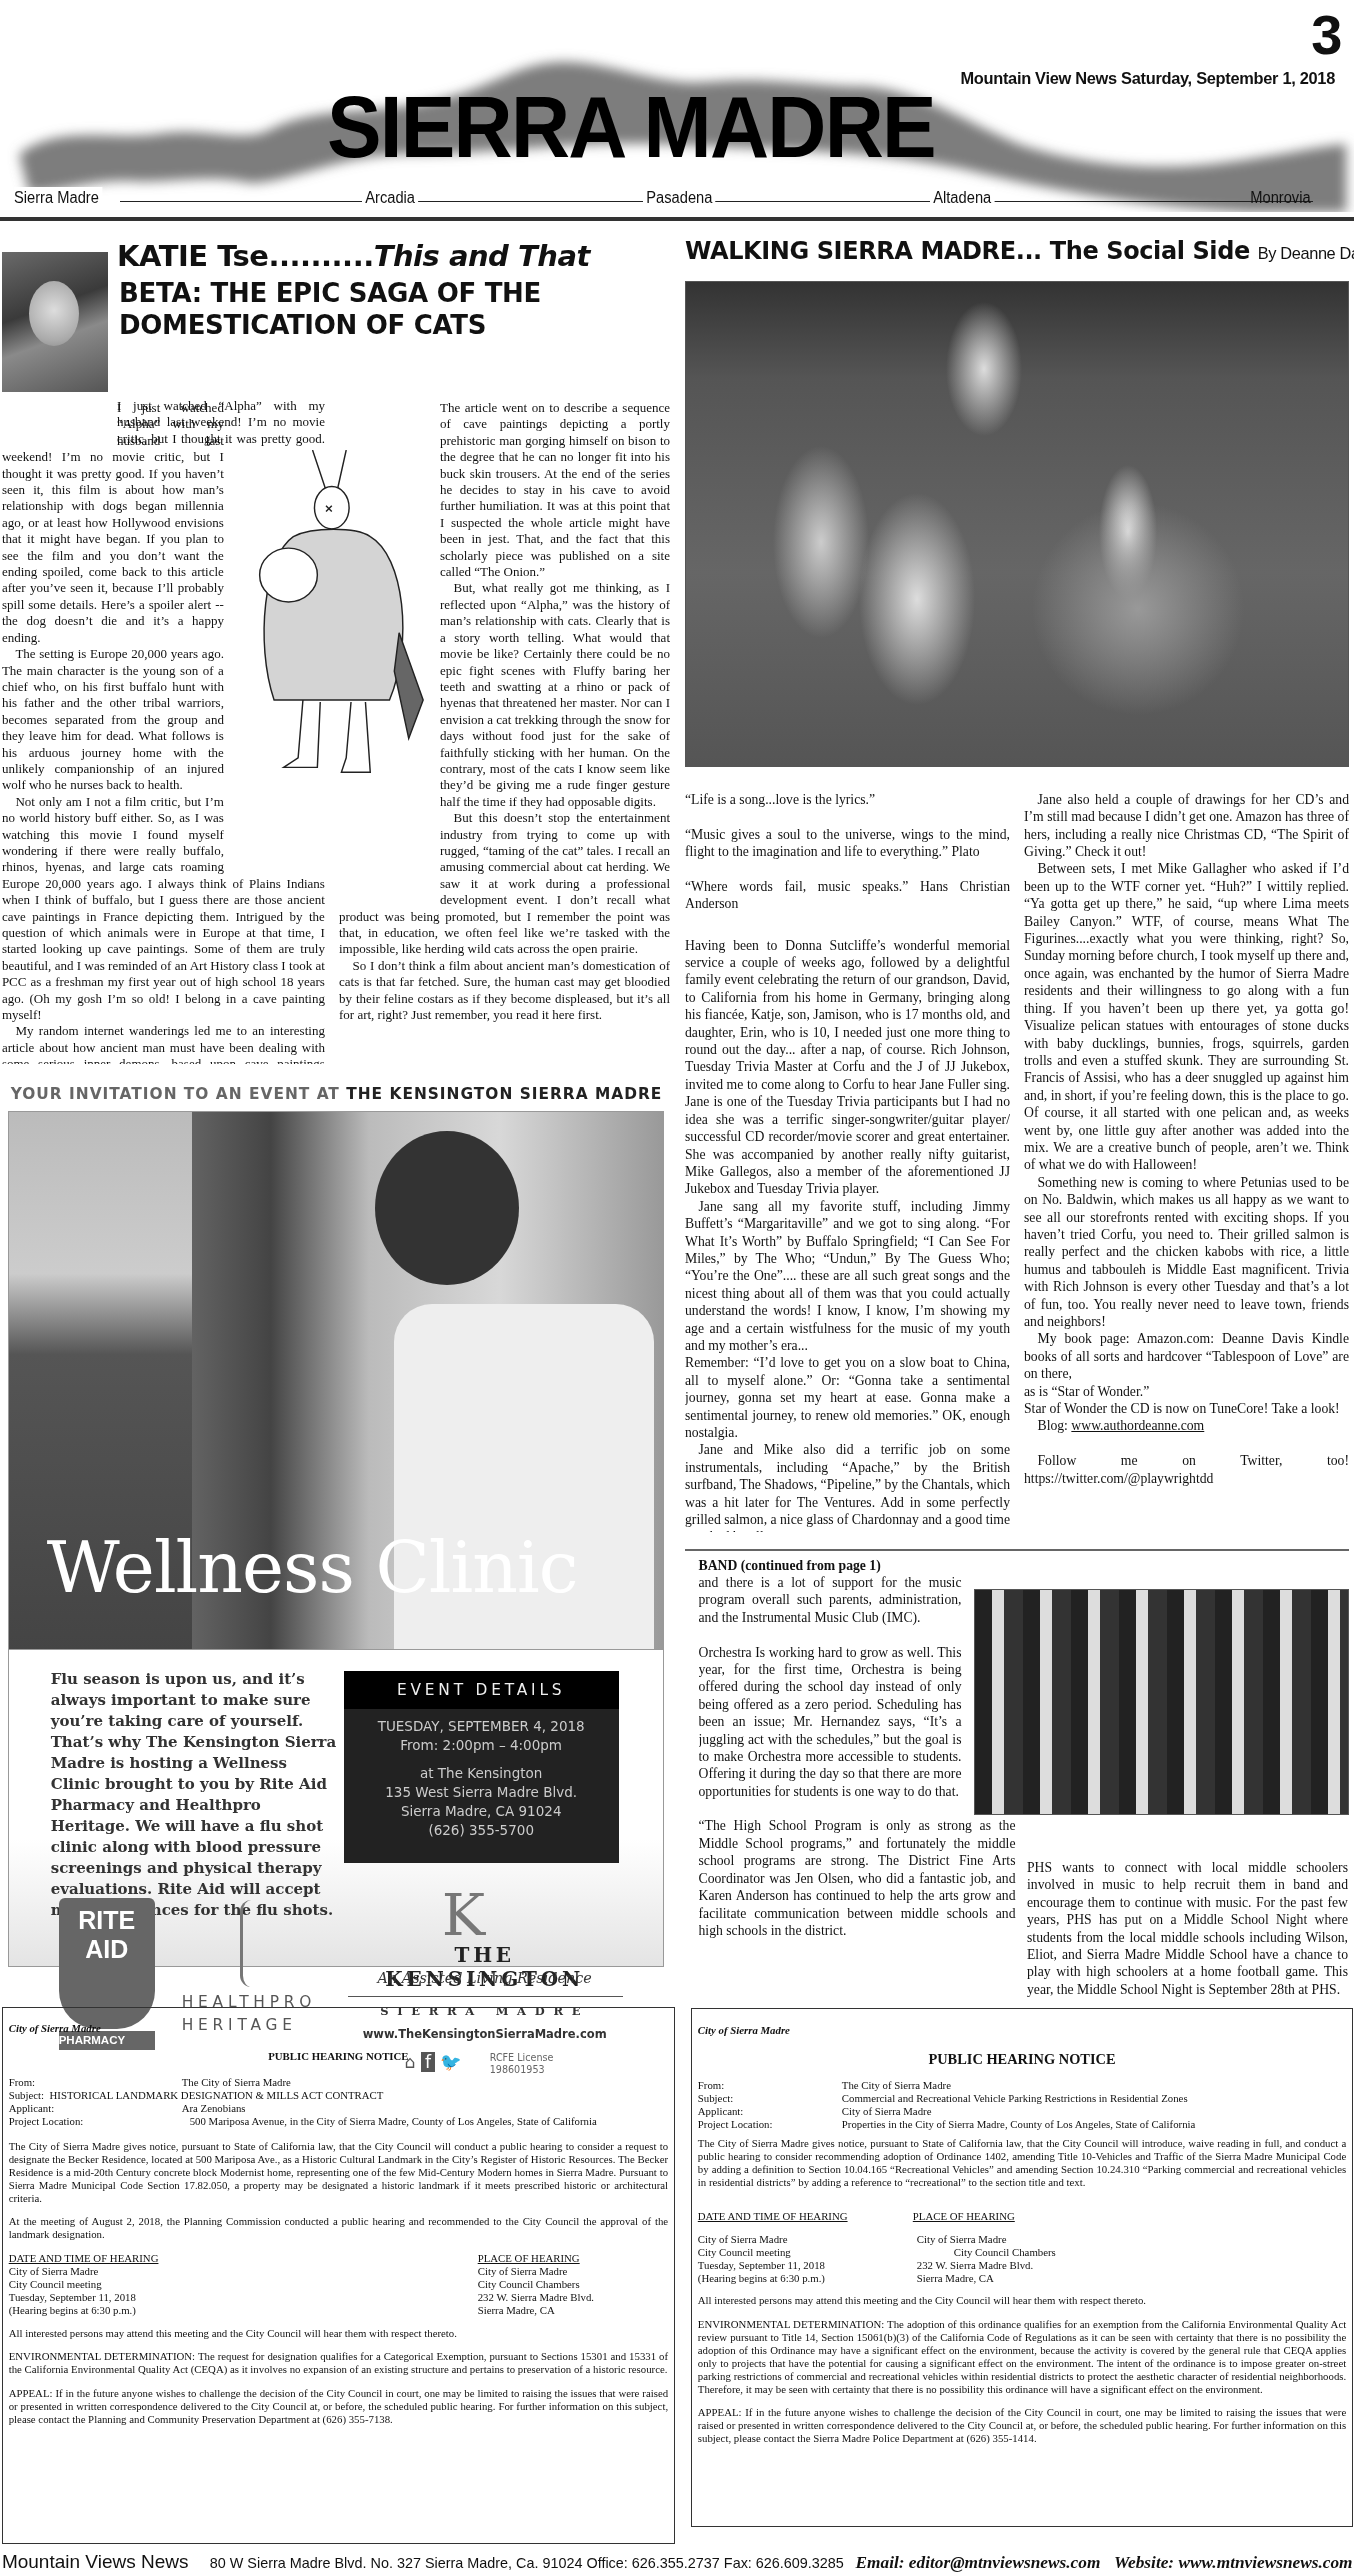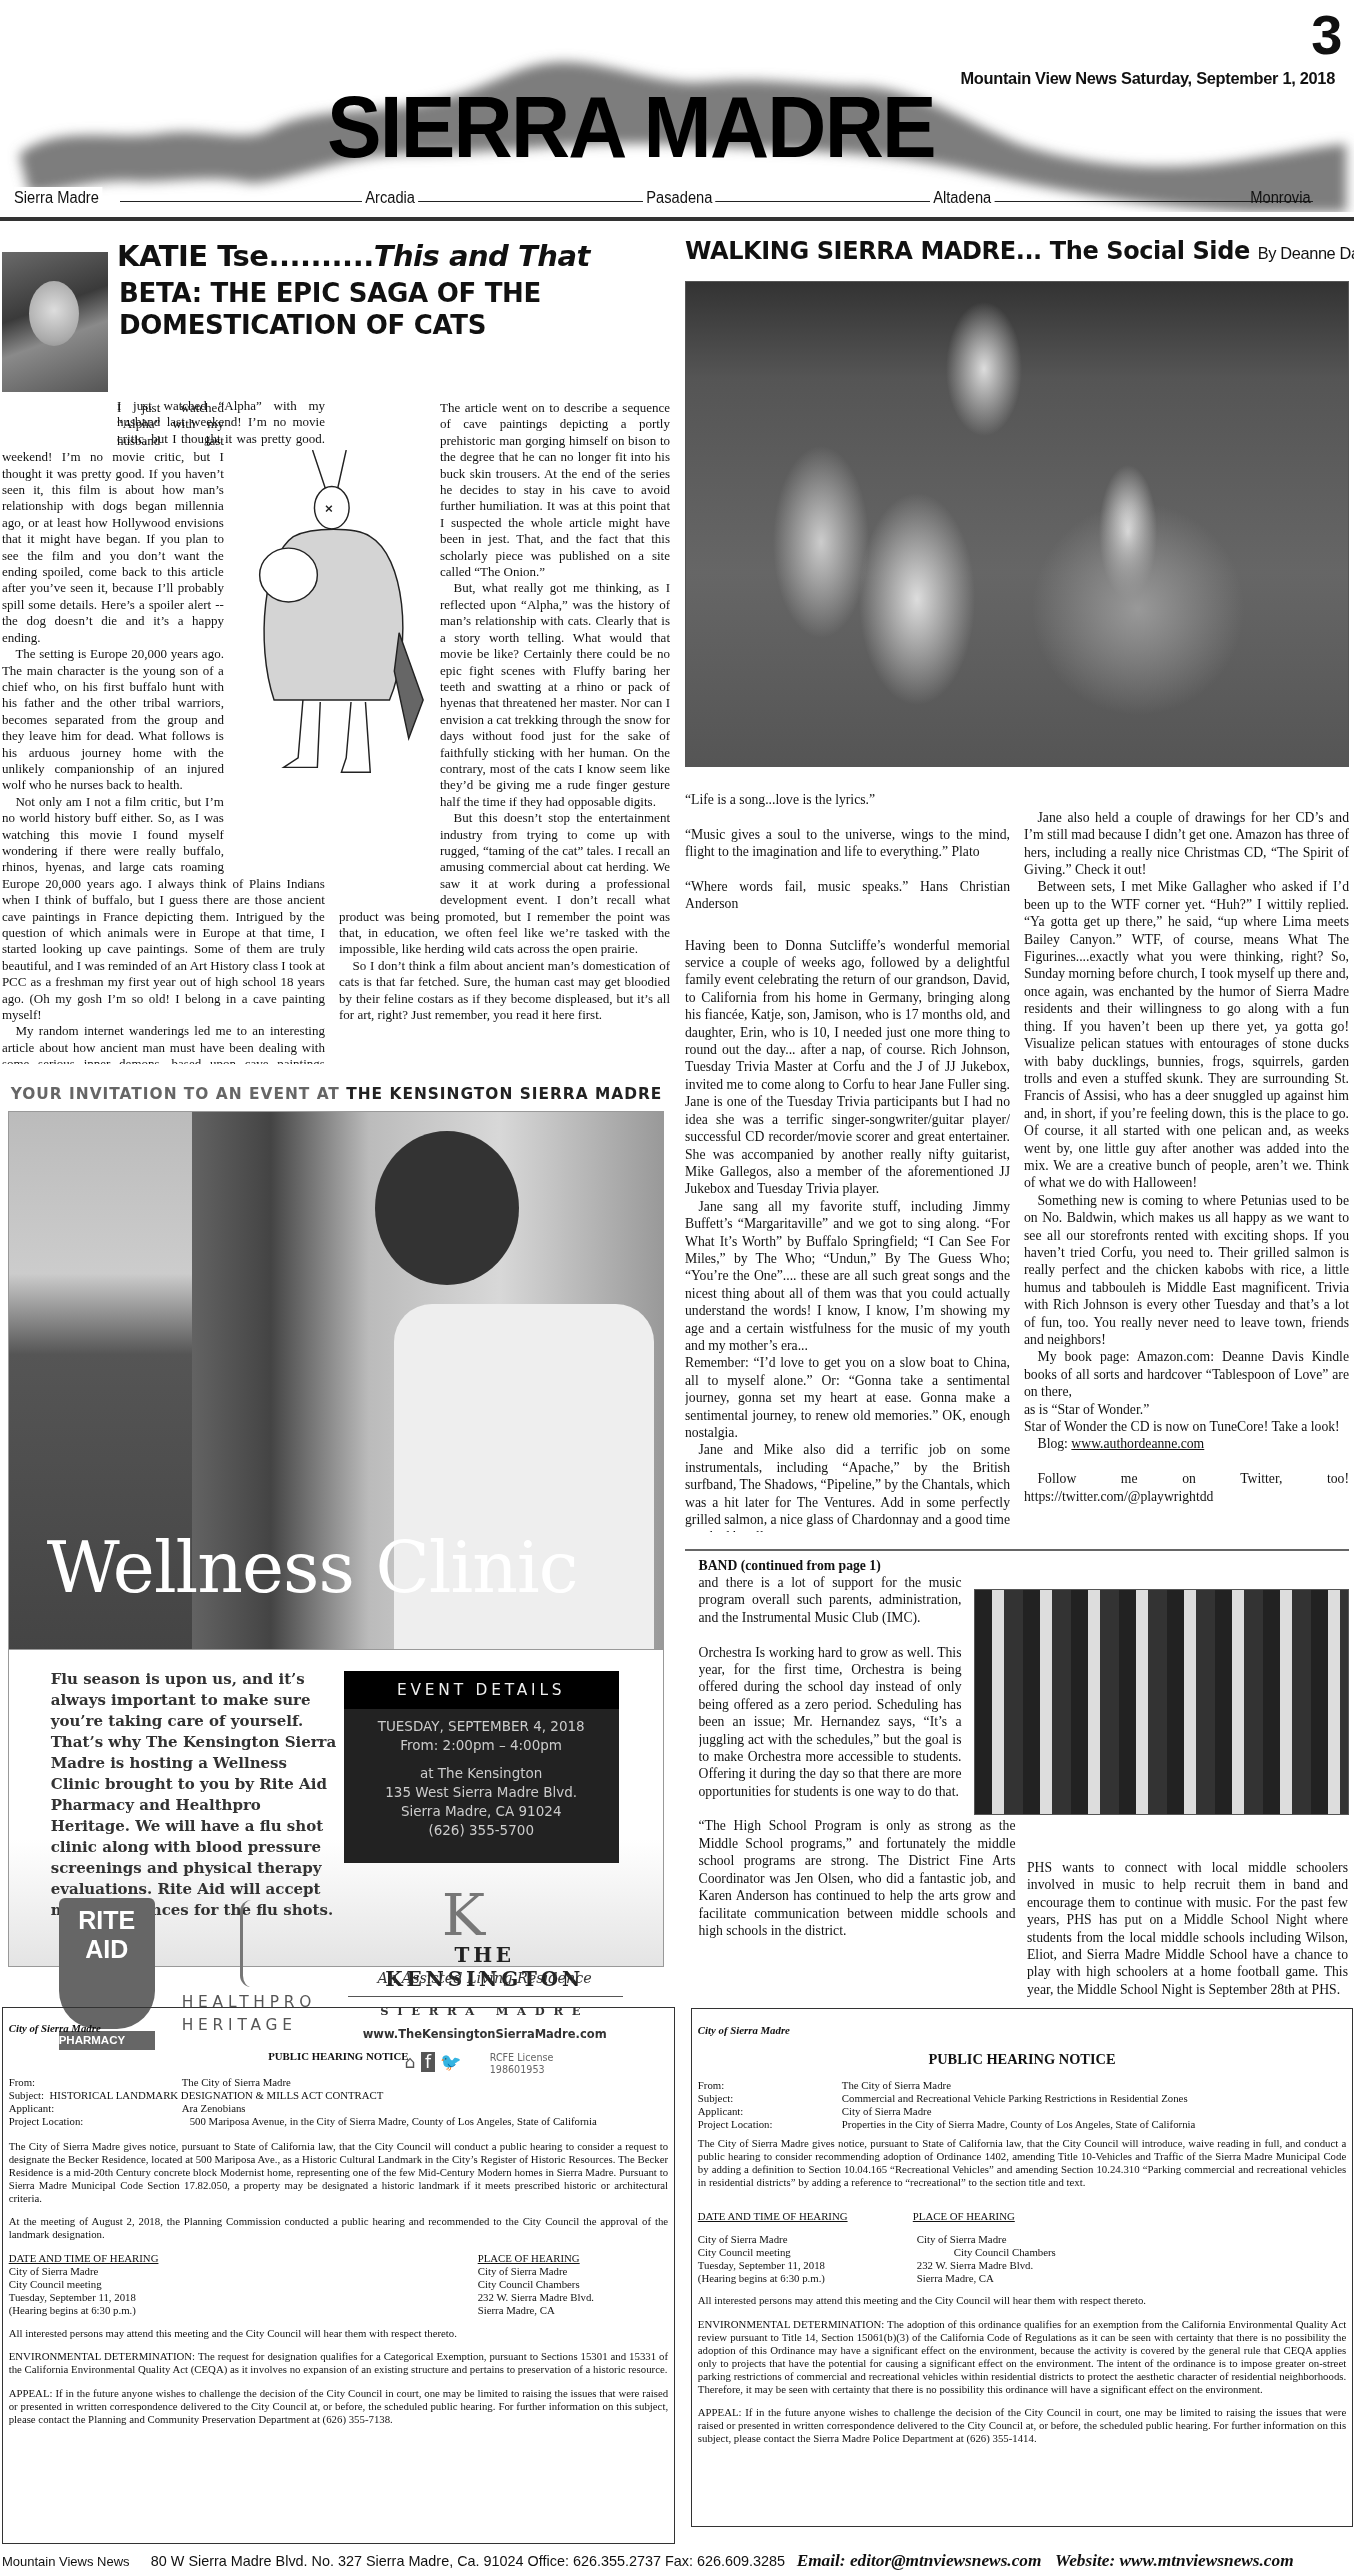--- a/index.html
+++ b/index.html
@@ -196,21 +196,21 @@
   <div class="abs fig"></div>
   <div class="abs wtext" style="left:0;top:560px;width:325px;height:741px;overflow:hidden">
     <p class="ni" style="margin-bottom:17.3px">“Life is a song...love is the lyrics.”</p>
     <p class="ni" style="margin-bottom:17.3px">“Music gives a soul to the universe, wings to the mind, flight to the imagination and life to everything.” Plato</p>
     <p class="ni" style="margin-bottom:24px">“Where words fail, music speaks.” Hans Christian Anderson</p>
     <p class="ni">Having been to Donna Sutcliffe’s wonderful memorial service a couple of weeks ago, followed by a delightful family event celebrating the return of our grandson, David, to California from his home in Germany, bringing along his fiancée, Katje, son, Jamison, who is 17 months old, and daughter, Erin, who is 10, I needed just one more thing to round out the day... after a nap, of course. Rich Johnson, Tuesday Trivia Master at Corfu and the J of JJ Jukebox, invited me to come along to Corfu to hear Jane Fuller sing. Jane is one of the Tuesday Trivia participants but I had no idea she was a terrific singer-songwriter/guitar player/ successful CD recorder/movie scorer and great entertainer. She was accompanied by another really nifty guitarist, Mike Gallegos, also a member of the aforementioned JJ Jukebox and Tuesday Trivia player.</p>
     <p>Jane sang all my favorite stuff, including Jimmy Buffett’s “Margaritaville” and we got to sing along. “For What It’s Worth” by Buffalo Springfield; “I Can See For Miles,” by The Who; “Undun,” By The Guess Who; “You’re the One”.... these are all such great songs and the nicest thing about all of them was that you could actually understand the words! I know, I know, I’m showing my age and a certain wistfulness for the music of my youth and my mother’s era...</p>
     <p class="ni">Remember: “I’d love to get you on a slow boat to China, all to myself alone.” Or: “Gonna take a sentimental journey, gonna set my heart at ease. Gonna make a sentimental journey, to renew old memories.” OK, enough nostalgia.</p>
     <p>Jane and Mike also did a terrific job on some instrumentals, including “Apache,” by the British surfband, The Shadows, “Pipeline,” by the Chantals, which was a hit later for The Ventures. Add in some perfectly grilled salmon, a nice glass of Chardonnay and a good time was had by all.</p>
   </div>
-  <div class="abs wtext" style="left:339px;top:578px;width:325px;height:741px;overflow:hidden">
+  <div class="abs wtext" style="left:339px;top:560px;width:325px;height:741px;overflow:hidden">
     <p class="ni" style="margin-top:-35px;visibility:hidden">x<br>x</p>
     <p>Jane also held a couple of drawings for her CD’s and I’m still mad because I didn’t get one. Amazon has three of hers, including a really nice Christmas CD, “The Spirit of Giving.” Check it out!</p>
     <p>Between sets, I met Mike Gallagher who asked if I’d been up to the WTF corner yet. “Huh?” I wittily replied. “Ya gotta get up there,” he said, “up where Lima meets Bailey Canyon.” WTF, of course, means What The Figurines....exactly what you were thinking, right? So, Sunday morning before church, I took myself up there and, once again, was enchanted by the humor of Sierra Madre residents and their willingness to go along with a fun thing. If you haven’t been up there yet, ya gotta go! Visualize pelican statues with entourages of stone ducks with baby ducklings, bunnies, frogs, squirrels, garden trolls and even a stuffed skunk. They are surrounding St. Francis of Assisi, who has a deer snuggled up against him and, in short, if you’re feeling down, this is the place to go. Of course, it all started with one pelican and, as weeks went by, one little guy after another was added into the mix. We are a creative bunch of people, aren’t we. Think of what we do with Halloween!</p>
     <p>Something new is coming to where Petunias used to be on No. Baldwin, which makes us all happy as we want to see all our storefronts rented with exciting shops. If you haven’t tried Corfu, you need to. Their grilled salmon is really perfect and the chicken kabobs with rice, a little humus and tabbouleh is Middle East magnificent. Trivia with Rich Johnson is every other Tuesday and that’s a lot of fun, too. You really never need to leave town, friends and neighbors!</p>
     <p>My book page: Amazon.com: Deanne Davis Kindle books of all sorts and hardcover “Tablespoon of Love” are on there,</p>
     <p class="ni">as is “Star of Wonder.”</p>
     <p class="ni">Star of Wonder the CD is now on TuneCore! Take a look!</p>
     <p style="margin-bottom:17.3px"><span>Blog: </span><span class="link">www.authordeanne.com</span></p>
     <p>Follow me on Twitter, too! https://twitter.com/@playwrightdd</p>
   </div>
@@ -315,18 +315,18 @@
         <div>232 W. Sierra Madre Blvd.</div>
         <div>Sierra Madre, CA</div>
     </div>
   </div>
   <p>All interested persons may attend this meeting and the City Council will hear them with respect thereto.</p>
   <p>ENVIRONMENTAL DETERMINATION: The adoption of this ordinance qualifies for an exemption from the California Environmental Quality Act review pursuant to Title 14, Section 15061(b)(3) of the California Code of Regulations as it can be seen with certainty that there is no possibility the adoption of this Ordinance may have a significant effect on the environment, because the activity is covered by the general rule that CEQA applies only to projects that have the potential for causing a significant effect on the environment. The intent of the ordinance is to impose greater on-street parking restrictions of commercial and recreational vehicles within residential districts to protect the aesthetic character of residential neighborhoods. Therefore, it may be seen with certainty that there is no possibility this ordinance will have a significant effect on the environment.</p>
   <p>APPEAL: If in the future anyone wishes to challenge the decision of the City Council in court, one may be limited to raising the issues that were raised or presented in written correspondence delivered to the City Council at, or before, the scheduled public hearing. For further information on this subject, please contact the Sierra Madre Police Department at (626) 355-1414.</p>
 </div>
 
 <div id="footer" class="abs">
-  <span style="font-size:13px;margin-left:1.9px">Mountain Views News</span>
+  <span style="font-size:19px;margin-left:1.9px">Mountain Views News</span>
   <span style="margin-left:17.3px">80 W Sierra Madre Blvd.  No. 327   Sierra Madre, Ca.  91024   Office: 626.355.2737  Fax: 626.609.3285</span>
   <span class="b" style="margin-left:7.7px">Email: editor@mtnviewsnews.com</span>
   <span class="b" style="margin-left:9.6px">Website: www.mtnviewsnews.com</span>
 </div>
 
 
 </body></html>

